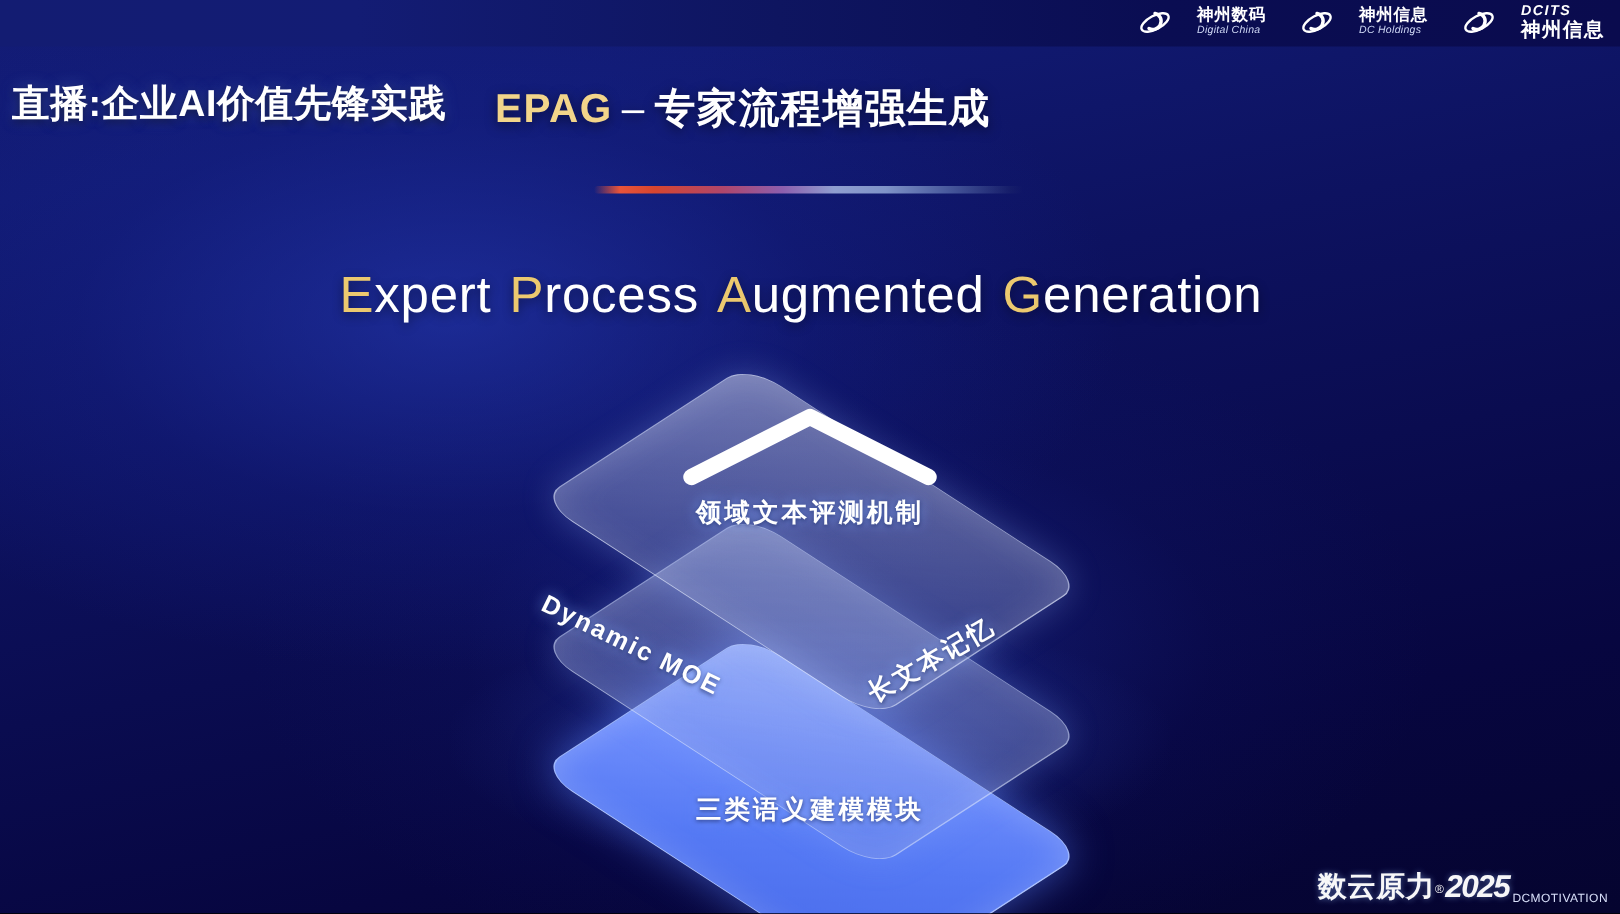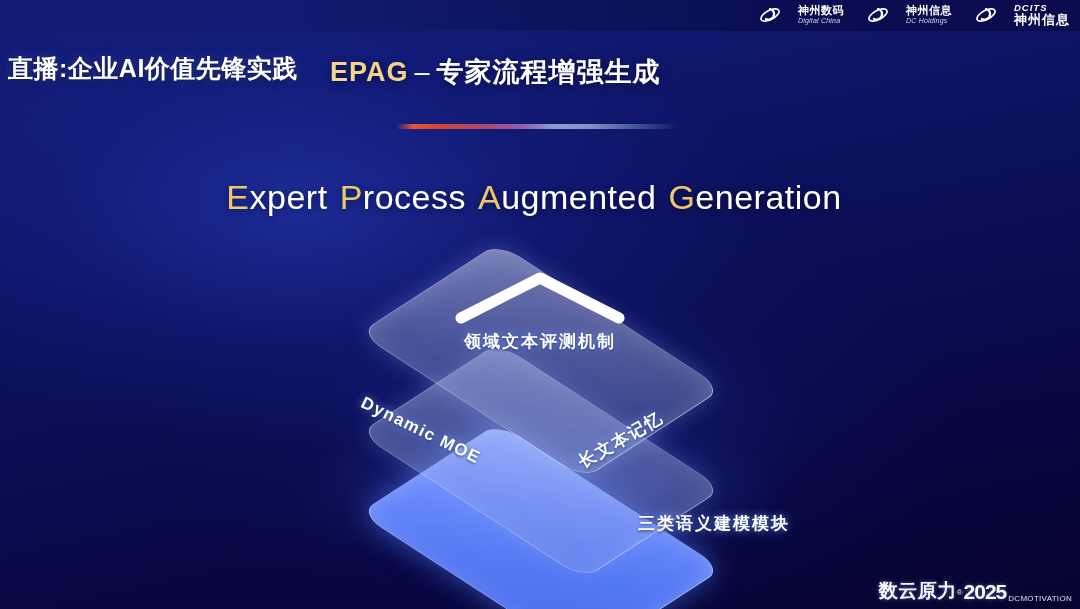--- a/index.html
+++ b/index.html
@@ -49,20 +49,21 @@
   .brand-reg {
     font-size: 8px;
     vertical-align: super;
     position: relative;
     top: -7px;
     left: 0px;
     margin-right: 1px;
   }
   .brand-year {
     font-weight: bold;
+    font-style: italic;
     letter-spacing: -1px;
     text-shadow: 0 0 4px rgba(150,190,255,0.5);
   }
   .brand-sub {
     display: inline-flex;
     line-height: 0.95;
     margin-left: 2px;
     color: #dfe6ff;
   }
   .brand-sub span { display:block; }
@@ -275,22 +276,22 @@
     text-shadow: 0 0 9px rgba(120,160,255,0.85), 0 1px 3px rgba(10,15,60,0.8);
     z-index: 12;
   }
   #label-top {
     left: 0; right: 0;
     text-align: center;
     top: 108px;
   }
   #label-bot {
     left: 0; right: 0;
-    text-align: right;
-    top: 290px;
+    text-align: center;
+    top: 306px;
   }
   .plate-label-rot {
     position: absolute;
     color: #ffffff;
     font-size: 17px;
     font-weight: bold;
     white-space: nowrap;
     text-shadow: 0 0 9px rgba(130,170,255,0.8), 0 1px 3px rgba(10,15,60,0.75);
     z-index: 12;
   }

